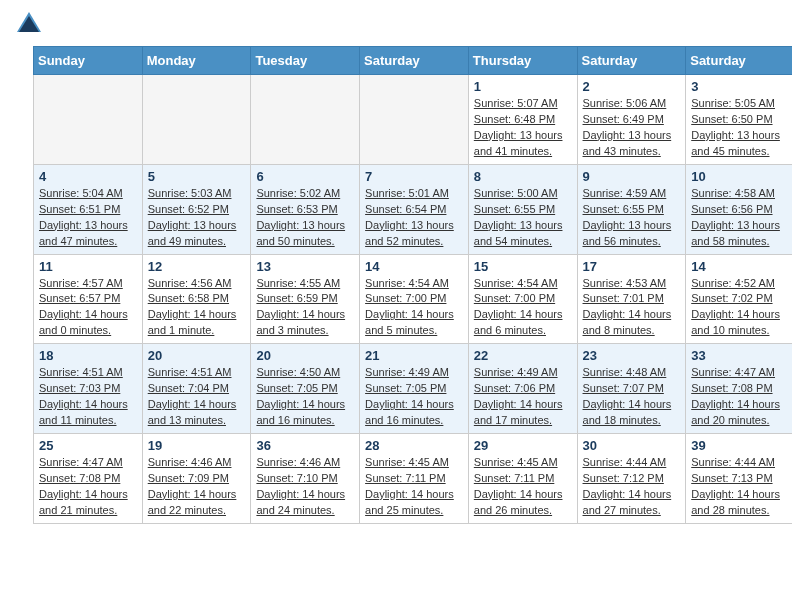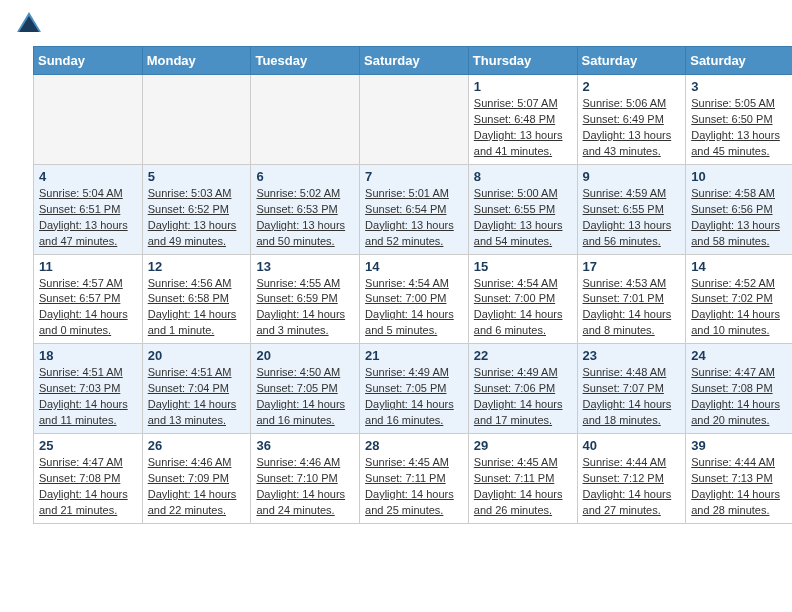--- a/index.html
+++ b/index.html
@@ -230,47 +230,47 @@
           </td>
           <td>
             <span class="day-number">22</span>
             <div class="day-info">Sunrise: 4:49 AM<br>Sunset: 7:06 PM<br>Daylight: 14 hours<br>and 17 minutes.</div>
           </td>
           <td>
             <span class="day-number">23</span>
             <div class="day-info">Sunrise: 4:48 AM<br>Sunset: 7:07 PM<br>Daylight: 14 hours<br>and 18 minutes.</div>
           </td>
           <td>
-            <span class="day-number">24</span>
+            <span class="day-number">33</span>
             <div class="day-info">Sunrise: 4:47 AM<br>Sunset: 7:08 PM<br>Daylight: 14 hours<br>and 20 minutes.</div>
           </td>
         </tr>
         <tr>
           <td>
             <span class="day-number">25</span>
             <div class="day-info">Sunrise: 4:47 AM<br>Sunset: 7:08 PM<br>Daylight: 14 hours<br>and 21 minutes.</div>
           </td>
           <td>
-            <span class="day-number">26</span>
+            <span class="day-number">19</span>
             <div class="day-info">Sunrise: 4:46 AM<br>Sunset: 7:09 PM<br>Daylight: 14 hours<br>and 22 minutes.</div>
           </td>
           <td>
             <span class="day-number">36</span>
             <div class="day-info">Sunrise: 4:46 AM<br>Sunset: 7:10 PM<br>Daylight: 14 hours<br>and 24 minutes.</div>
           </td>
           <td>
             <span class="day-number">28</span>
             <div class="day-info">Sunrise: 4:45 AM<br>Sunset: 7:11 PM<br>Daylight: 14 hours<br>and 25 minutes.</div>
           </td>
           <td>
             <span class="day-number">29</span>
             <div class="day-info">Sunrise: 4:45 AM<br>Sunset: 7:11 PM<br>Daylight: 14 hours<br>and 26 minutes.</div>
           </td>
           <td>
-            <span class="day-number">40</span>
+            <span class="day-number">30</span>
             <div class="day-info">Sunrise: 4:44 AM<br>Sunset: 7:12 PM<br>Daylight: 14 hours<br>and 27 minutes.</div>
           </td>
           <td>
             <span class="day-number">39</span>
             <div class="day-info">Sunrise: 4:44 AM<br>Sunset: 7:13 PM<br>Daylight: 14 hours<br>and 28 minutes.</div>
           </td>
         </tr>
       </tbody>
   </table>
 </div>

